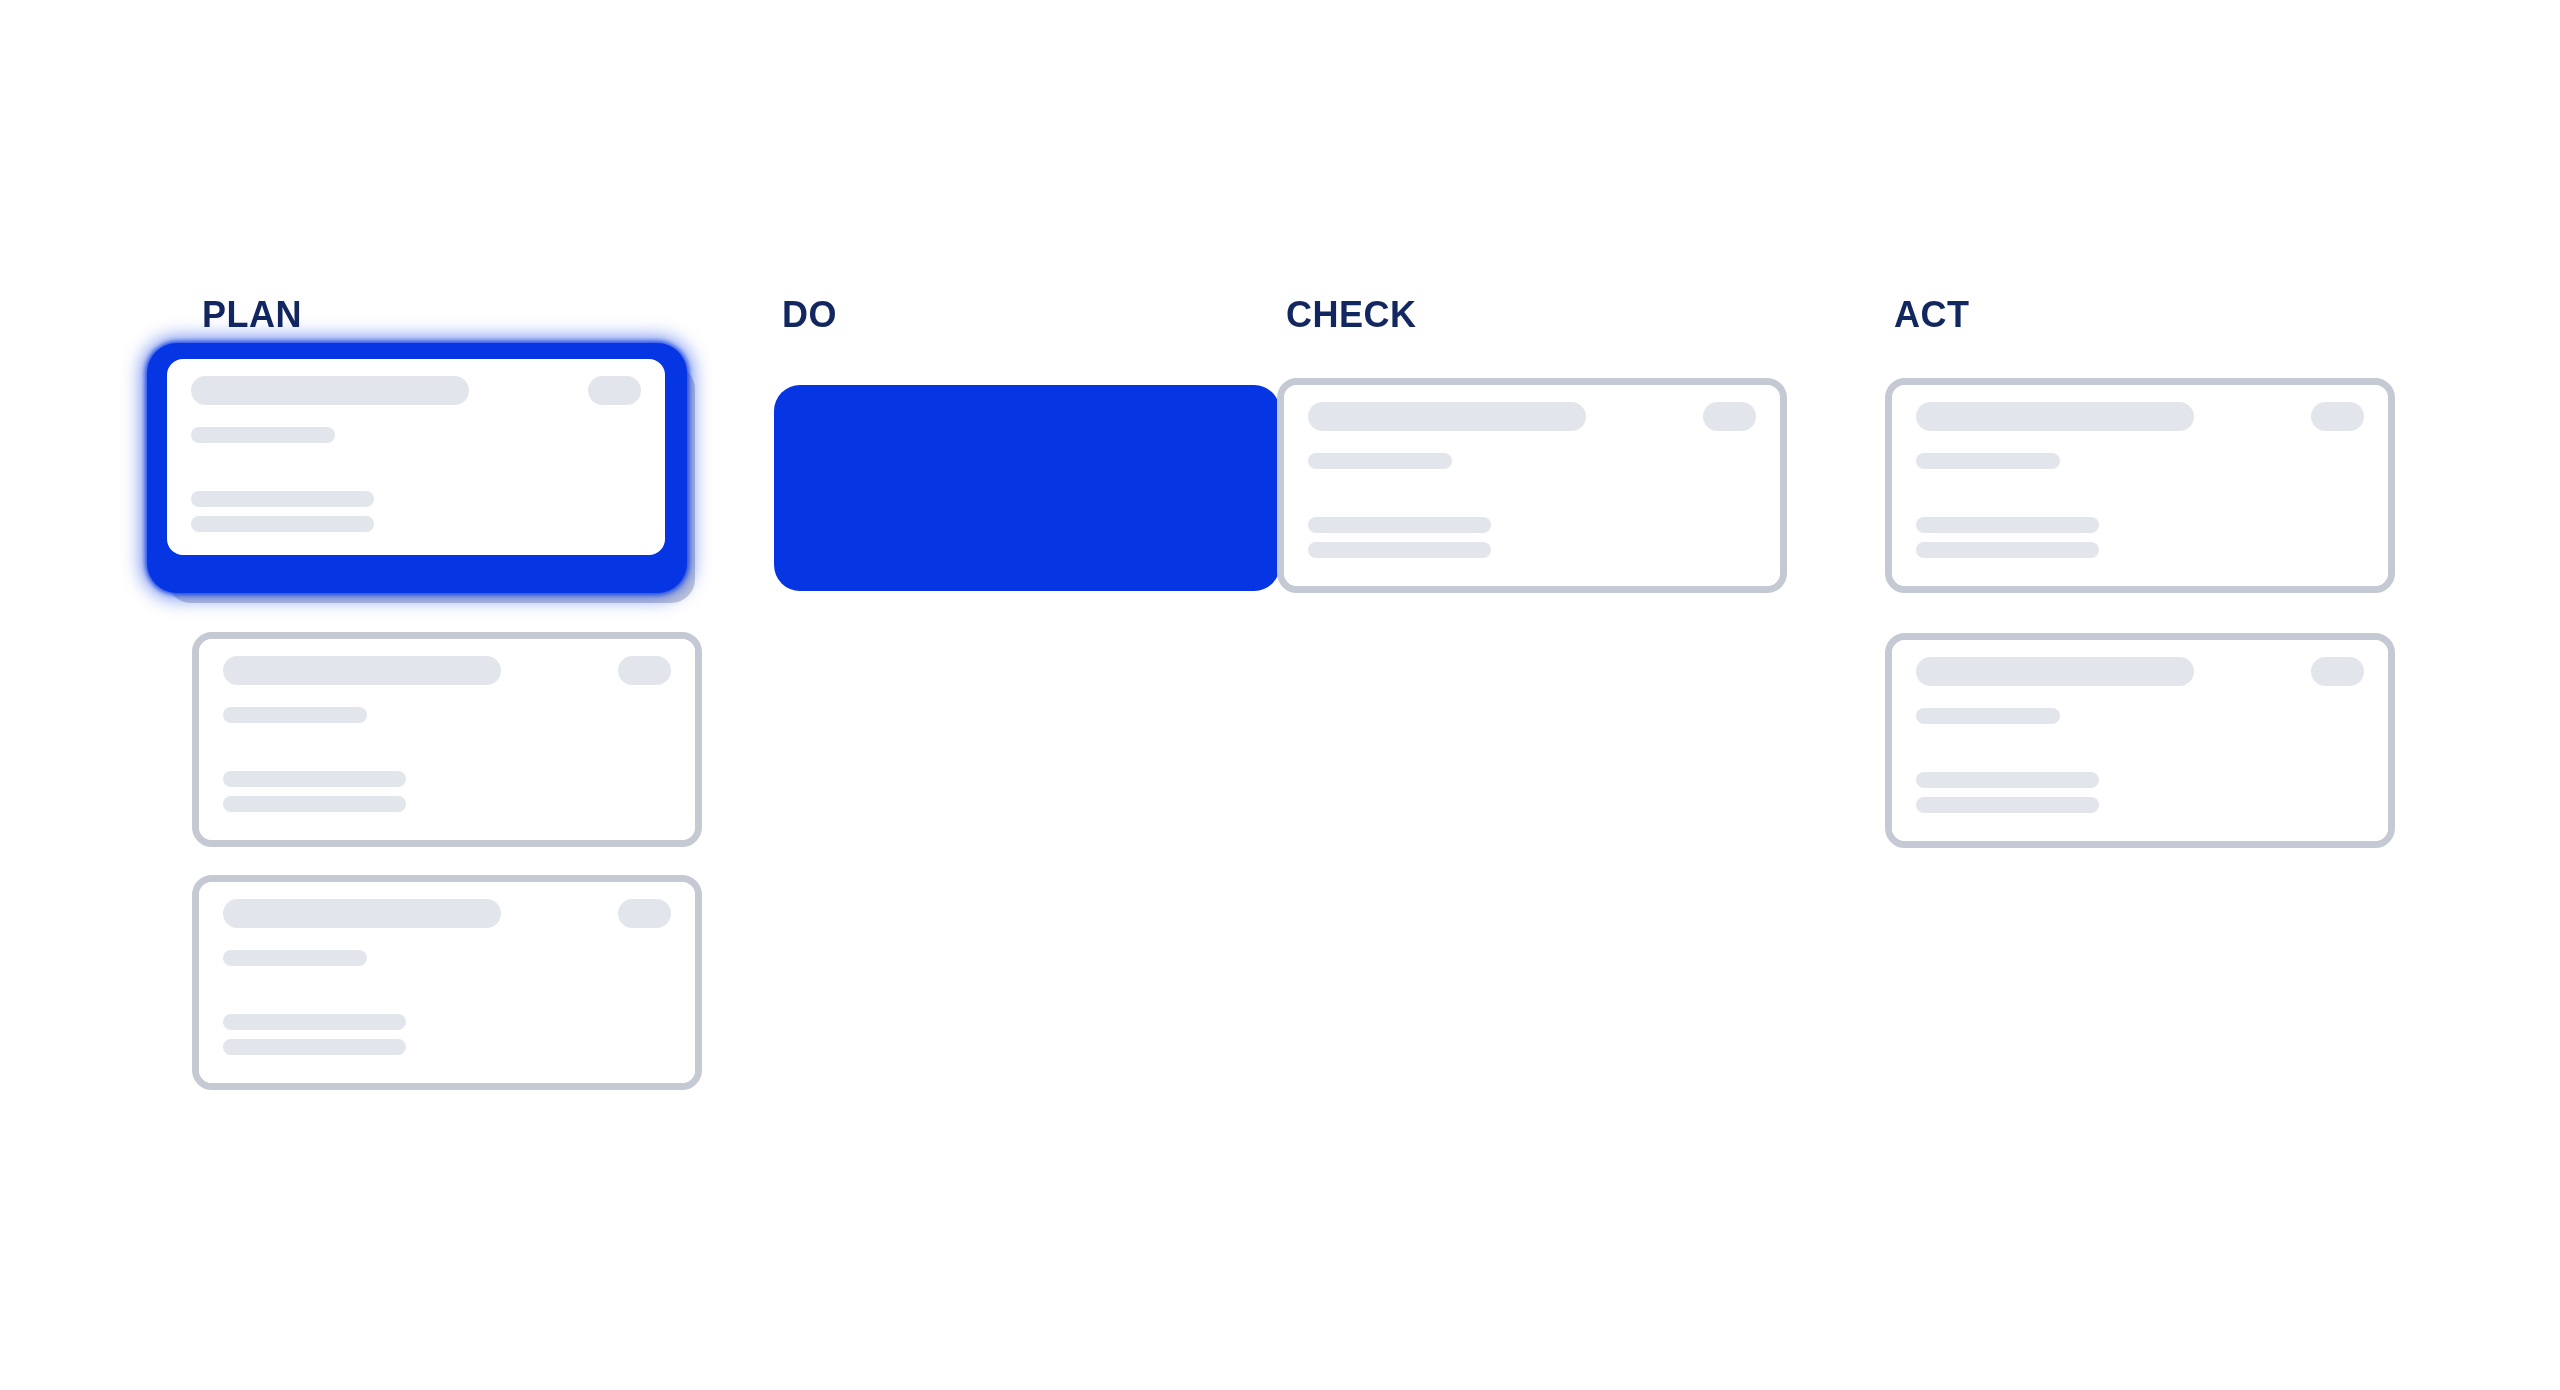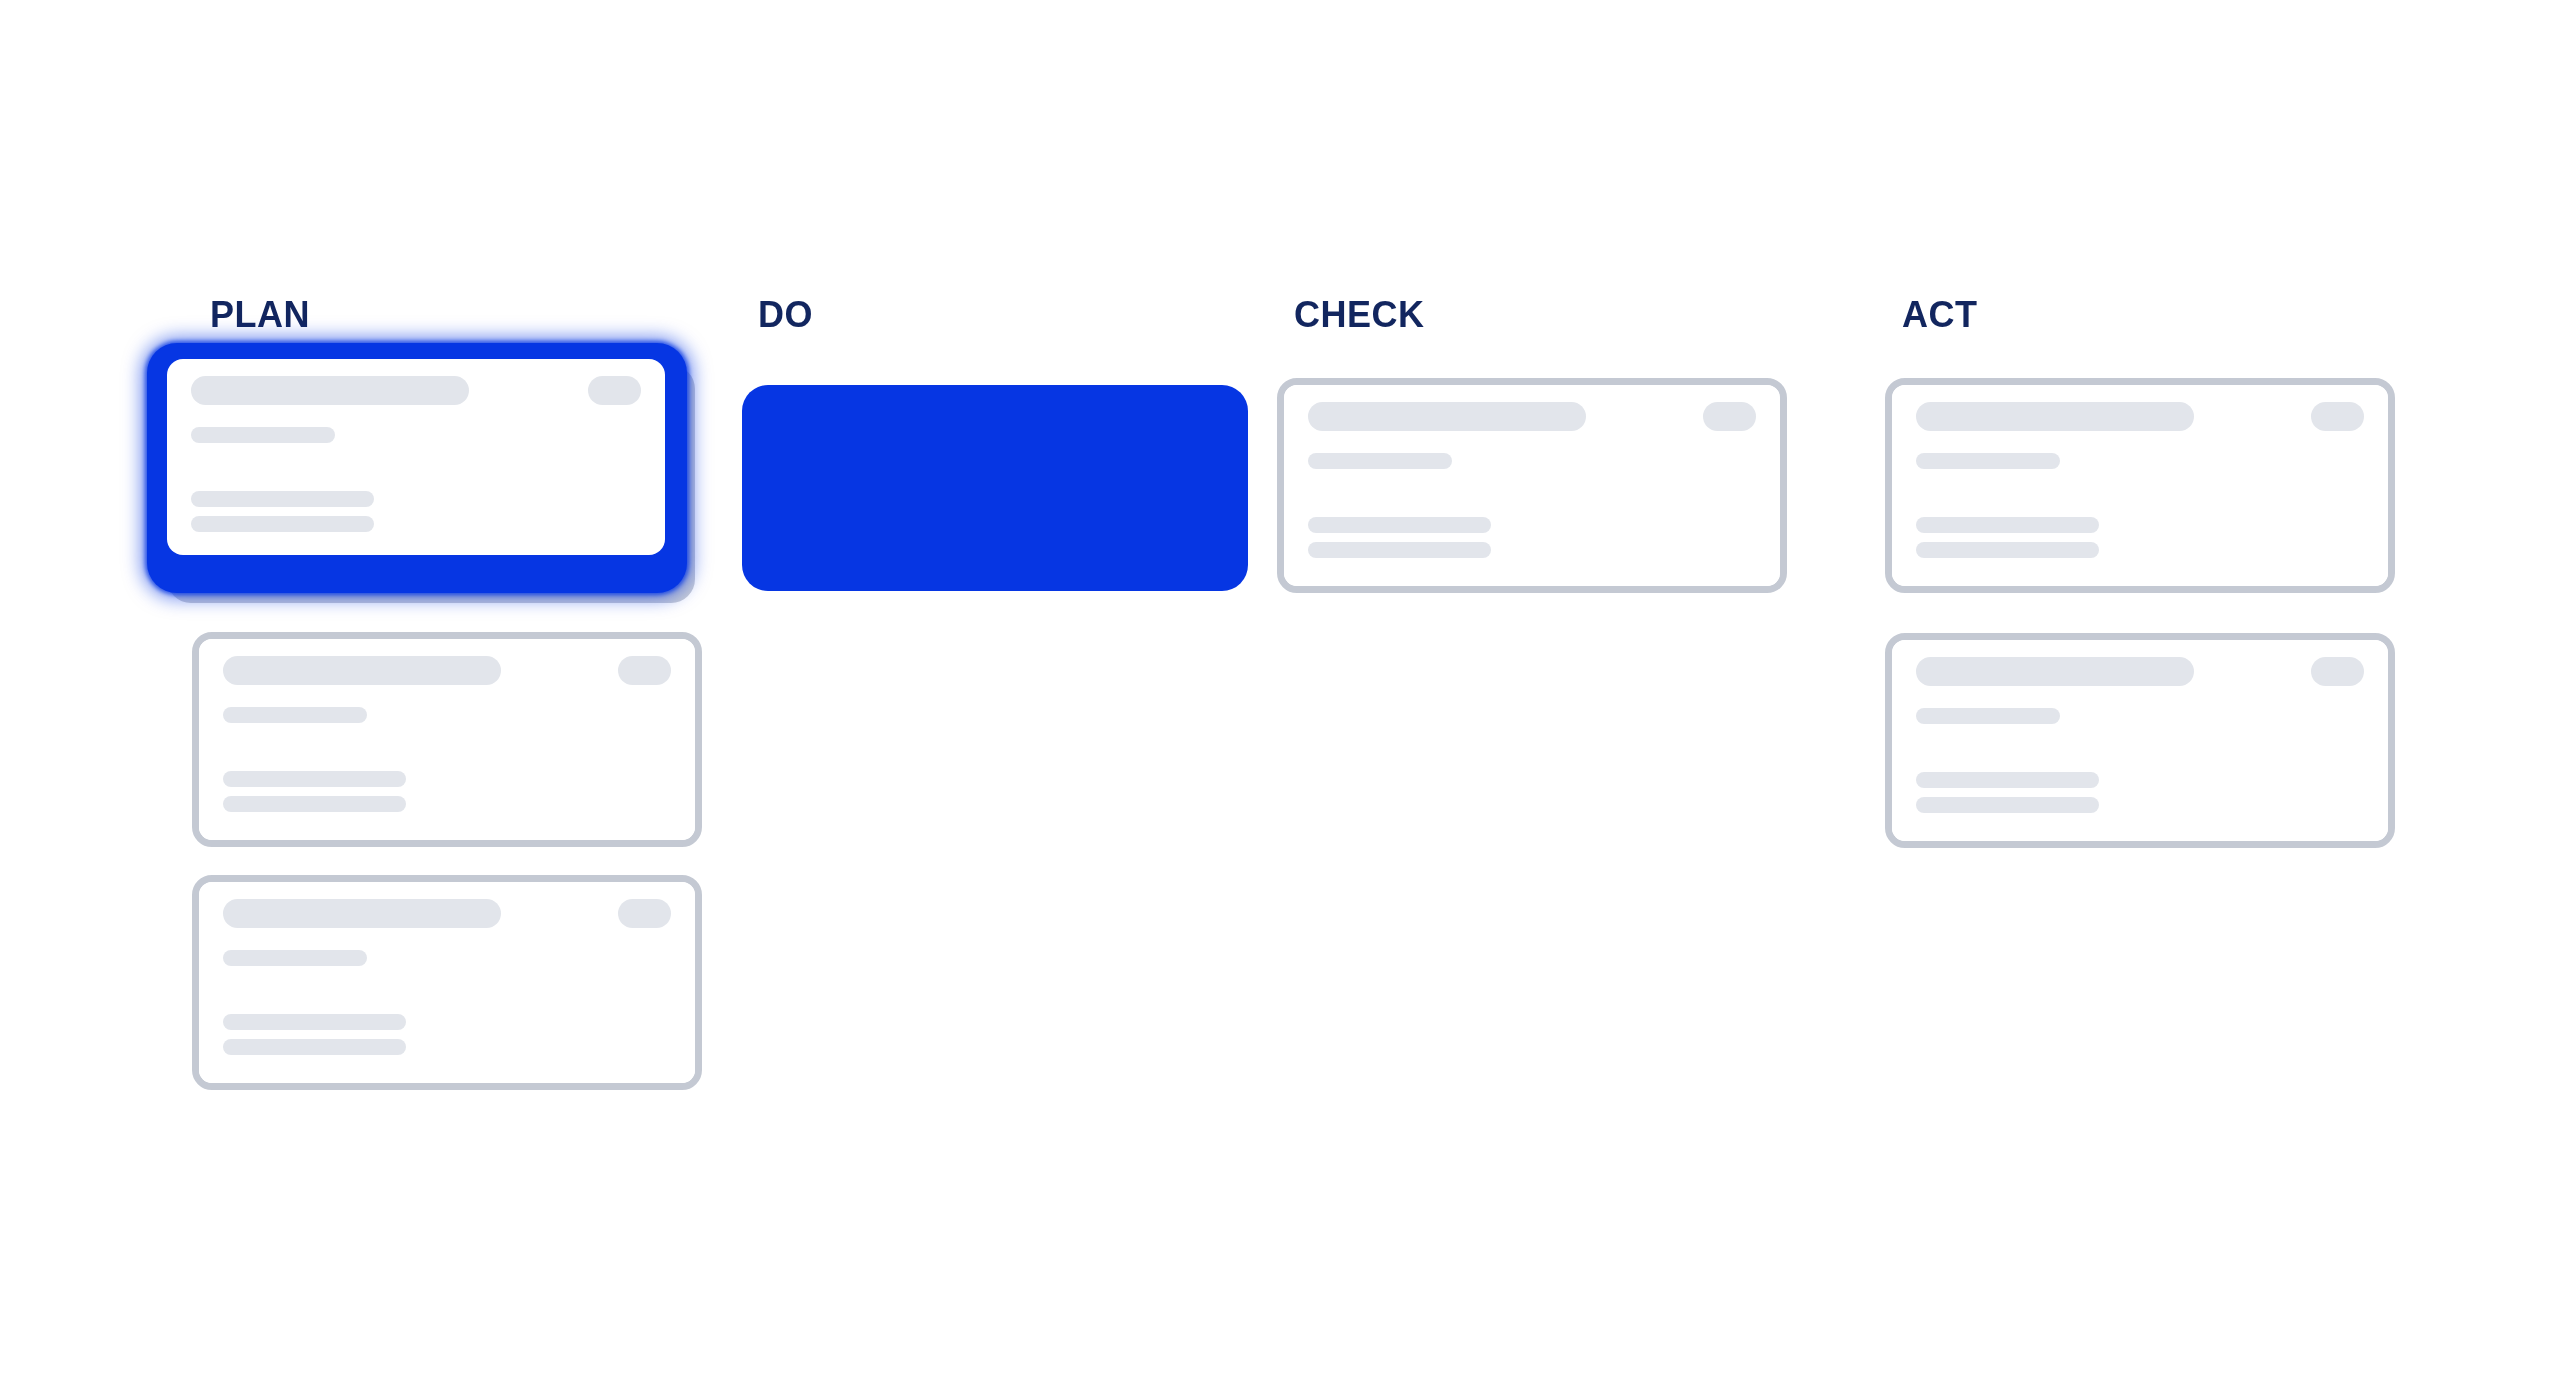--- a/index.html
+++ b/index.html
@@ -21,26 +21,26 @@
     overflow:hidden;
   }
 
   .column{
     position:absolute;
     top:296px;
     width:512px;
     height:1000px;
   }
   .column-plan{left:192px;}
-  .column-do{left:740px;}
+  .column-do{left:772px;}
   .column-check{left:1276px;}
   .column-act{left:1884px;}
 
   .column-header{
-    margin-left:18px;
+    margin-left:10px;
     font-size:36px;
     line-height:38px;
     font-weight:900;
     letter-spacing:.5px;
     color:var(--navy);
     text-transform:uppercase;
   }
 
   .card{position:absolute;}
 

